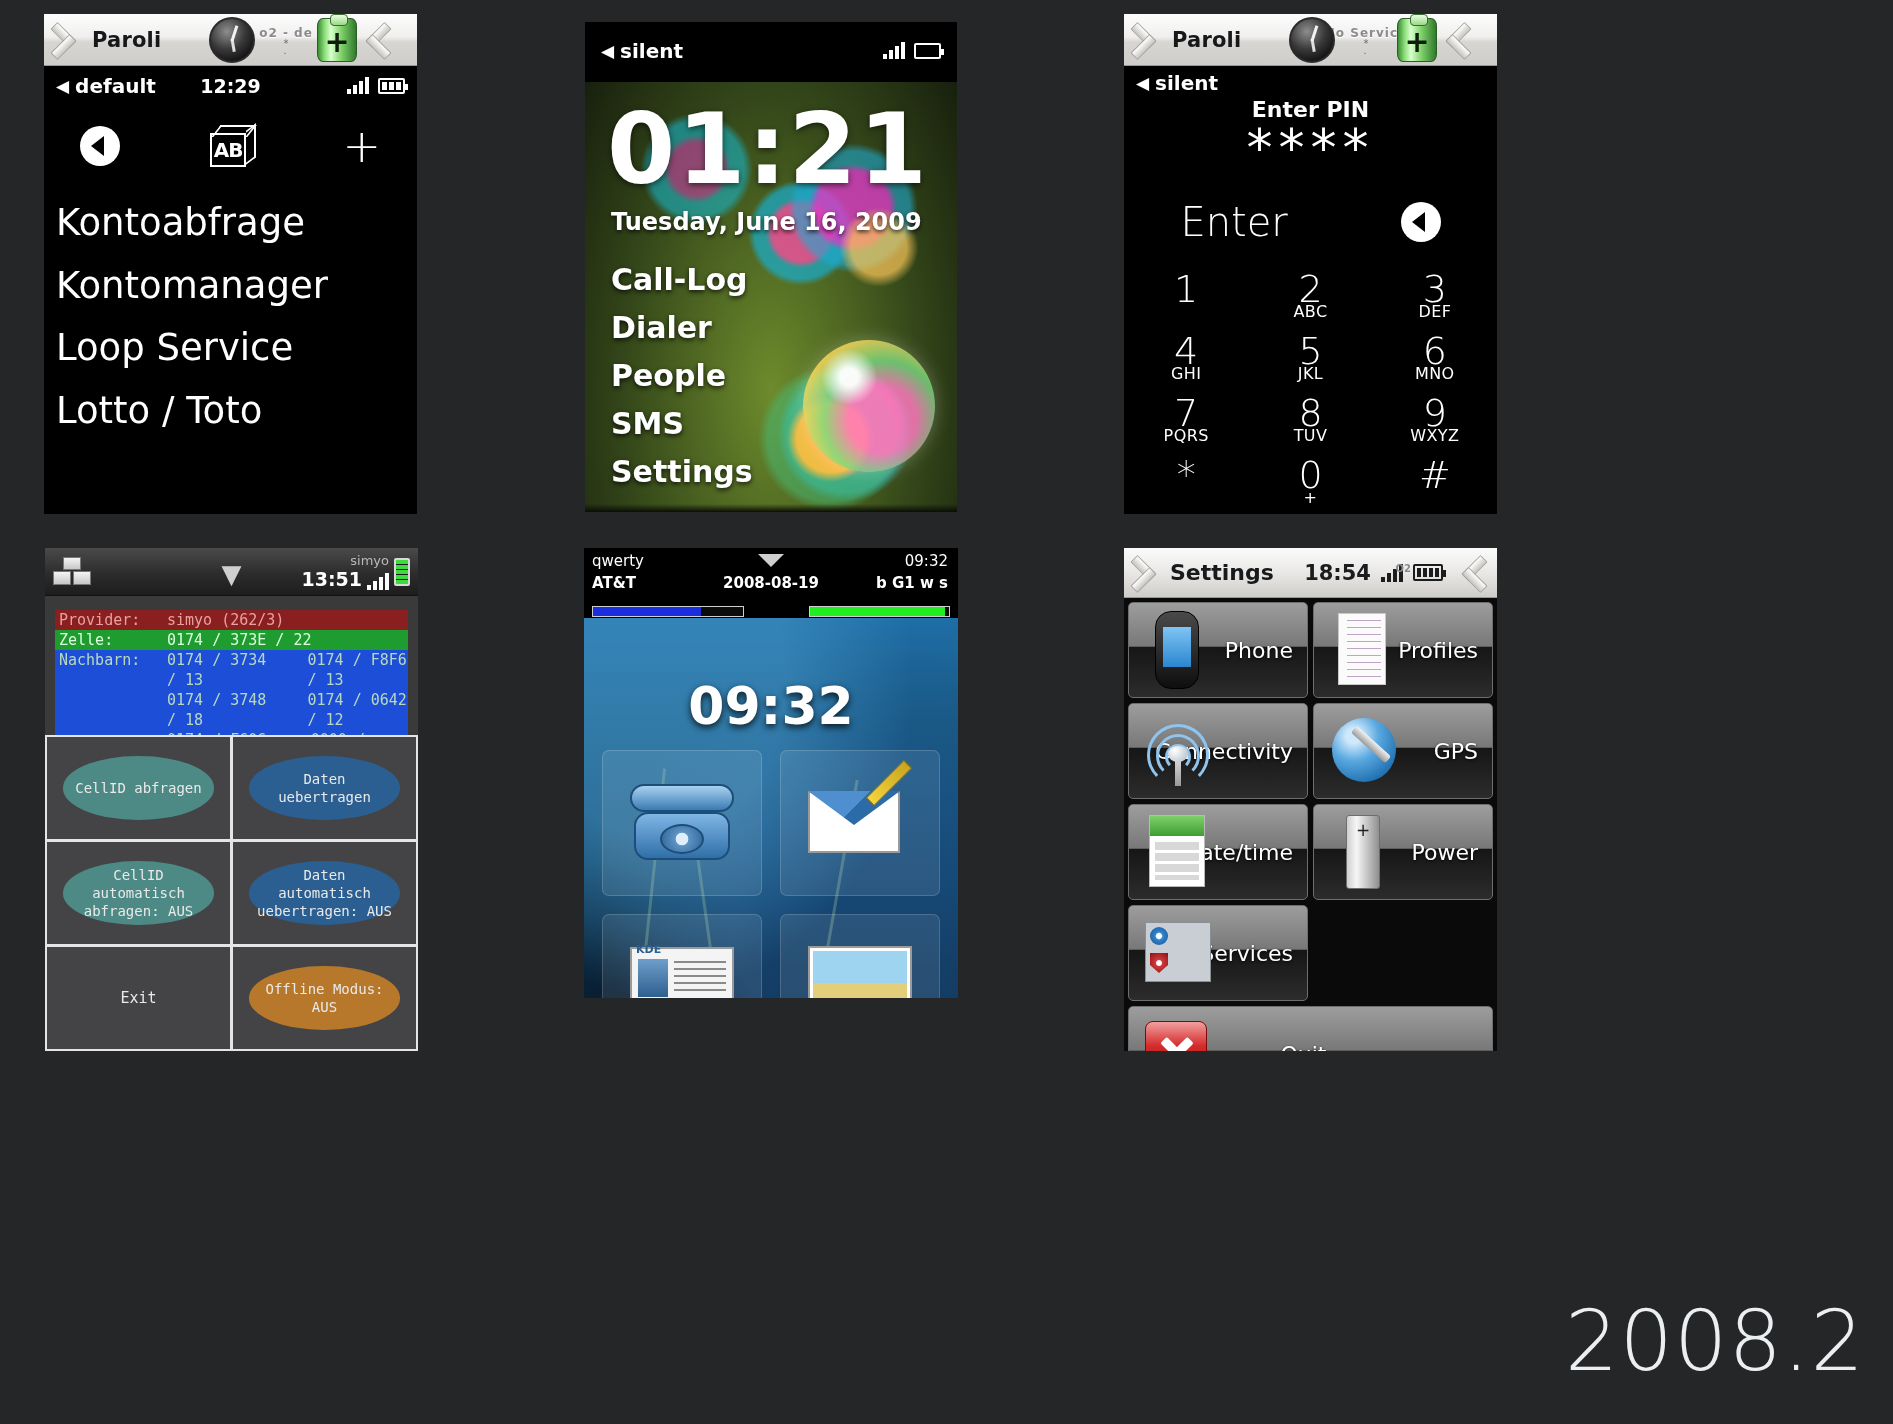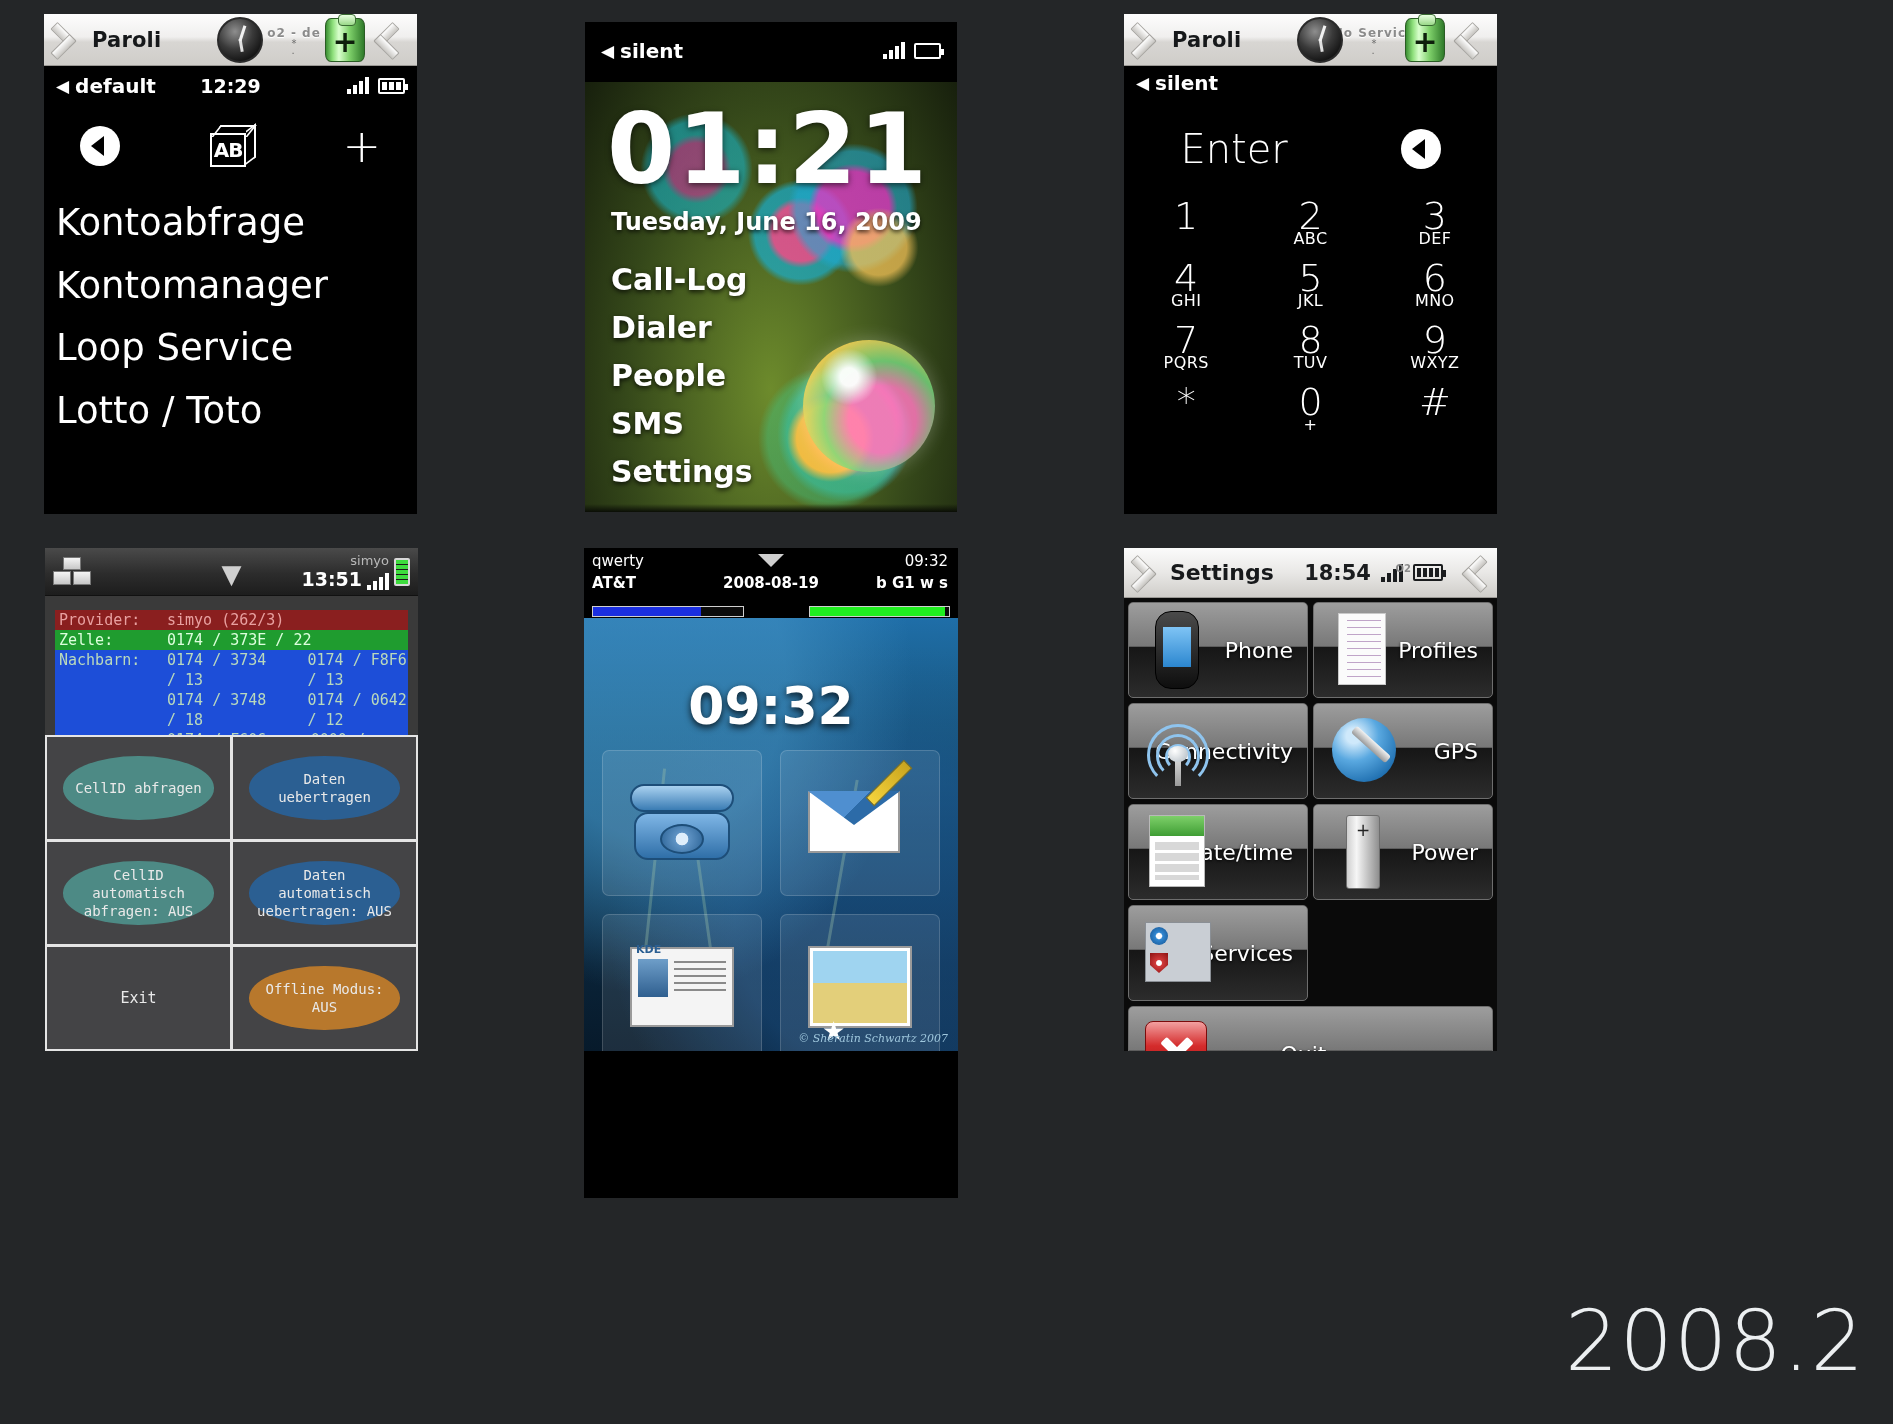--- a/index.html
+++ b/index.html
@@ -30,21 +30,21 @@
     border: 1px solid #a7a5a1; border-radius: 1px;
   }
   .chev.left::before { transform: rotate(45deg);  left: 6px; top: 10px; }
   .chev.left::after  { transform: rotate(-45deg); left: 6px; top: 22px; }
   .chev.right::before { transform: rotate(-45deg); left: 8px; top: 10px; }
   .chev.right::after  { transform: rotate(45deg);  left: 8px; top: 22px; }
   .paroli-title {
     font-weight: bold; font-size: 21px; color: #16181a; letter-spacing: .2px;
     margin-left: 4px;
   }
-  .paroli-right { margin-left:auto; display:flex; align-items:center; gap:0; padding-right:8px;}
+  .paroli-right { margin-left:auto; display:flex; align-items:center; gap:0; padding-right:16px;}
   .clock-icon {
     width: 46px; height: 46px; border-radius: 50%;
     background: radial-gradient(circle at 38% 30%, #8e8e8e 0%, #3a3a3a 45%, #111 80%);
     border: 2px solid #2a2a2a; position: relative; flex:none;
   }
   .clock-icon::after {
     content:""; position:absolute; left:50%; top:16%; width:3px; height:38%;
     background:#f2f2f2; transform-origin: bottom center; transform: translateX(-50%) rotate(18deg);
   }
   .clock-icon::before {
@@ -198,21 +198,21 @@
                 display:grid; grid-template-columns:1fr 1fr; grid-template-rows:1fr 1fr 1fr;
                 background:#e5e5e5; gap:3px; padding:2px;}
   .bcell { background:#444446; display:flex; align-items:center; justify-content:center; }
   .oval { border-radius:50%; width:82%; height:62%; display:flex; align-items:center;
           justify-content:center; text-align:center; font-size:14px; color:#e9e9e9;
           font-family:"DejaVu Sans Mono","Liberation Mono",monospace; line-height:18px; padding:0 6px;}
   .oval.teal{background:#4d8a85;} .oval.blue{background:#2b5f92;} .oval.orange{background:#b8782c;}
   .plaintext { color:#e9e9e9; font-size:15px; font-family:"DejaVu Sans Mono","Liberation Mono",monospace;}
 
   
-  #p5 { left:584px; top:548px; width:374px; height:650px; }
+  #p5 { left:584px; top:548px; width:374px; height:450px; }
   .p5-status { height:56px; background:#000; color:#fff; position:relative;
                font-family:"DejaVu Sans","Liberation Sans",sans-serif;}
   .p5-r1 { position:absolute; top:4px; left:0; right:0; height:24px; }
   .p5-r2 { position:absolute; top:26px; left:0; right:0; height:24px; font-weight:bold;}
   .p5a { position:absolute; left:8px; font-size:15px; }
   .p5b { position:absolute; left:0; right:0; text-align:center; font-size:15px;}
   .p5c { position:absolute; right:10px; font-size:15px; }
   .tri-dn { position:absolute; left:50%; top:2px; transform:translateX(-50%);
             border-left:13px solid transparent;border-right:13px solid transparent;
             border-top:13px solid #cfcfcf;}
@@ -437,20 +437,24 @@
           <div class="op-sig">*<br>.</div>
         </div>
         <div class="batt-icon"></div>
         <div class="chev right"></div>
       </div>
     </div>
     <div class="status" style="height:34px">
       <span class="spk">◀</span>
       <span class="status-prof">silent</span>
     </div>
+    <div class="pin-head">
+      <div class="pin-label">Enter PIN</div>
+      <div class="pin-dots">****</div>
+    </div>
     <div class="pin-row-top">
       <div class="pin-enter">Enter</div>
       <div class="back-circle"></div>
     </div>
     <div class="keypad">
       <div class="key">
           <div class="num">1</div>
           <div class="sub"></div>
         </div>
       <div class="key">

